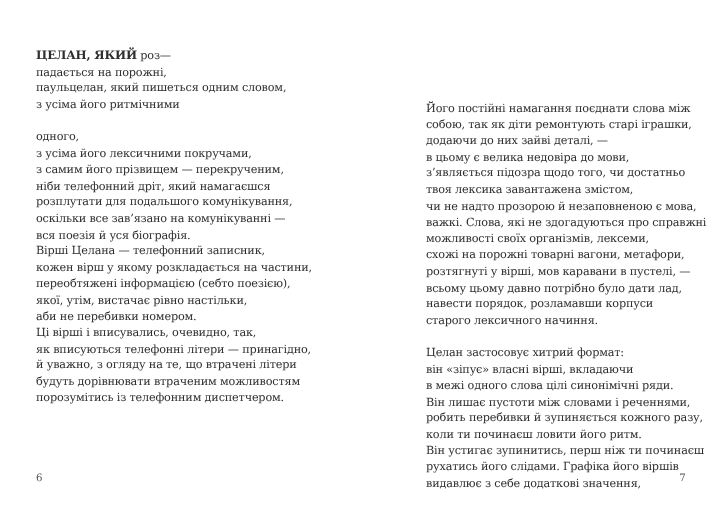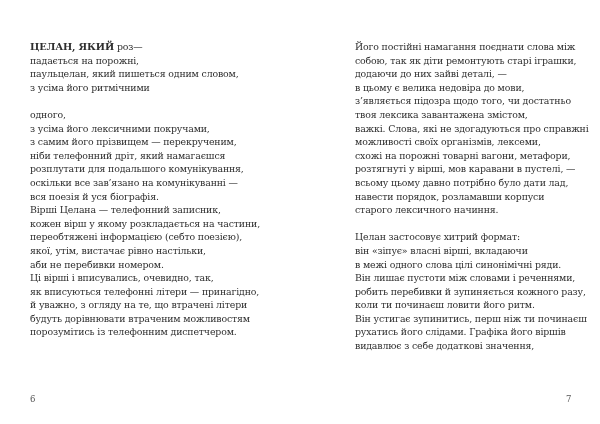--- a/index.html
+++ b/index.html
@@ -25,21 +25,21 @@
     .page-right { left: 300px; }
     .column {
       position: absolute;
       top: 40px;
       font-size: 9.4px;
       line-height: 13.6px;
       letter-spacing: -0.15px;
       white-space: nowrap;
     }
     .page-left .column { left: 30px; }
-    .page-right .column { left: 55px; }
+    .page-right .column { left: 55px; margin-top: 44px; }
     .line {
       display: block;
       height: 13.6px;
     }
     .blank { display: block; height: 13.6px; }
     .title-line { font-weight: bold; font-size: 9.8px; }
     .title-rest { font-weight: normal; font-size: 9.4px; }
     .page-number {
       position: absolute;
       top: 394px;
@@ -81,20 +81,21 @@
 </div>
 
 <div class="page page-right">
   <div class="column">
     <span class="line">Його постійні намагання поєднати слова між</span>
     <span class="line">собою, так як діти ремонтують старі іграшки,</span>
     <span class="line">додаючи до них зайві деталі, —</span>
     <span class="line">в цьому є велика недовіра до мови,</span>
     <span class="line">з’являється підозра щодо того, чи достатньо</span>
     <span class="line">твоя лексика завантажена змістом,</span>
+    <span class="line">чи не надто прозорою й незаповненою є мова,</span>
     <span class="line">важкі. Слова, які не здогадуються про справжні</span>
     <span class="line">можливості своїх організмів, лексеми,</span>
     <span class="line">схожі на порожні товарні вагони, метафори,</span>
     <span class="line">розтягнуті у вірші, мов каравани в пустелі, —</span>
     <span class="line">всьому цьому давно потрібно було дати лад,</span>
     <span class="line">навести порядок, розламавши корпуси</span>
     <span class="line">старого лексичного начиння.</span>
     <span class="blank"></span>
     <span class="line">Целан застосовує хитрий формат:</span>
     <span class="line">він «зіпує» власні вірші, вкладаючи</span>

